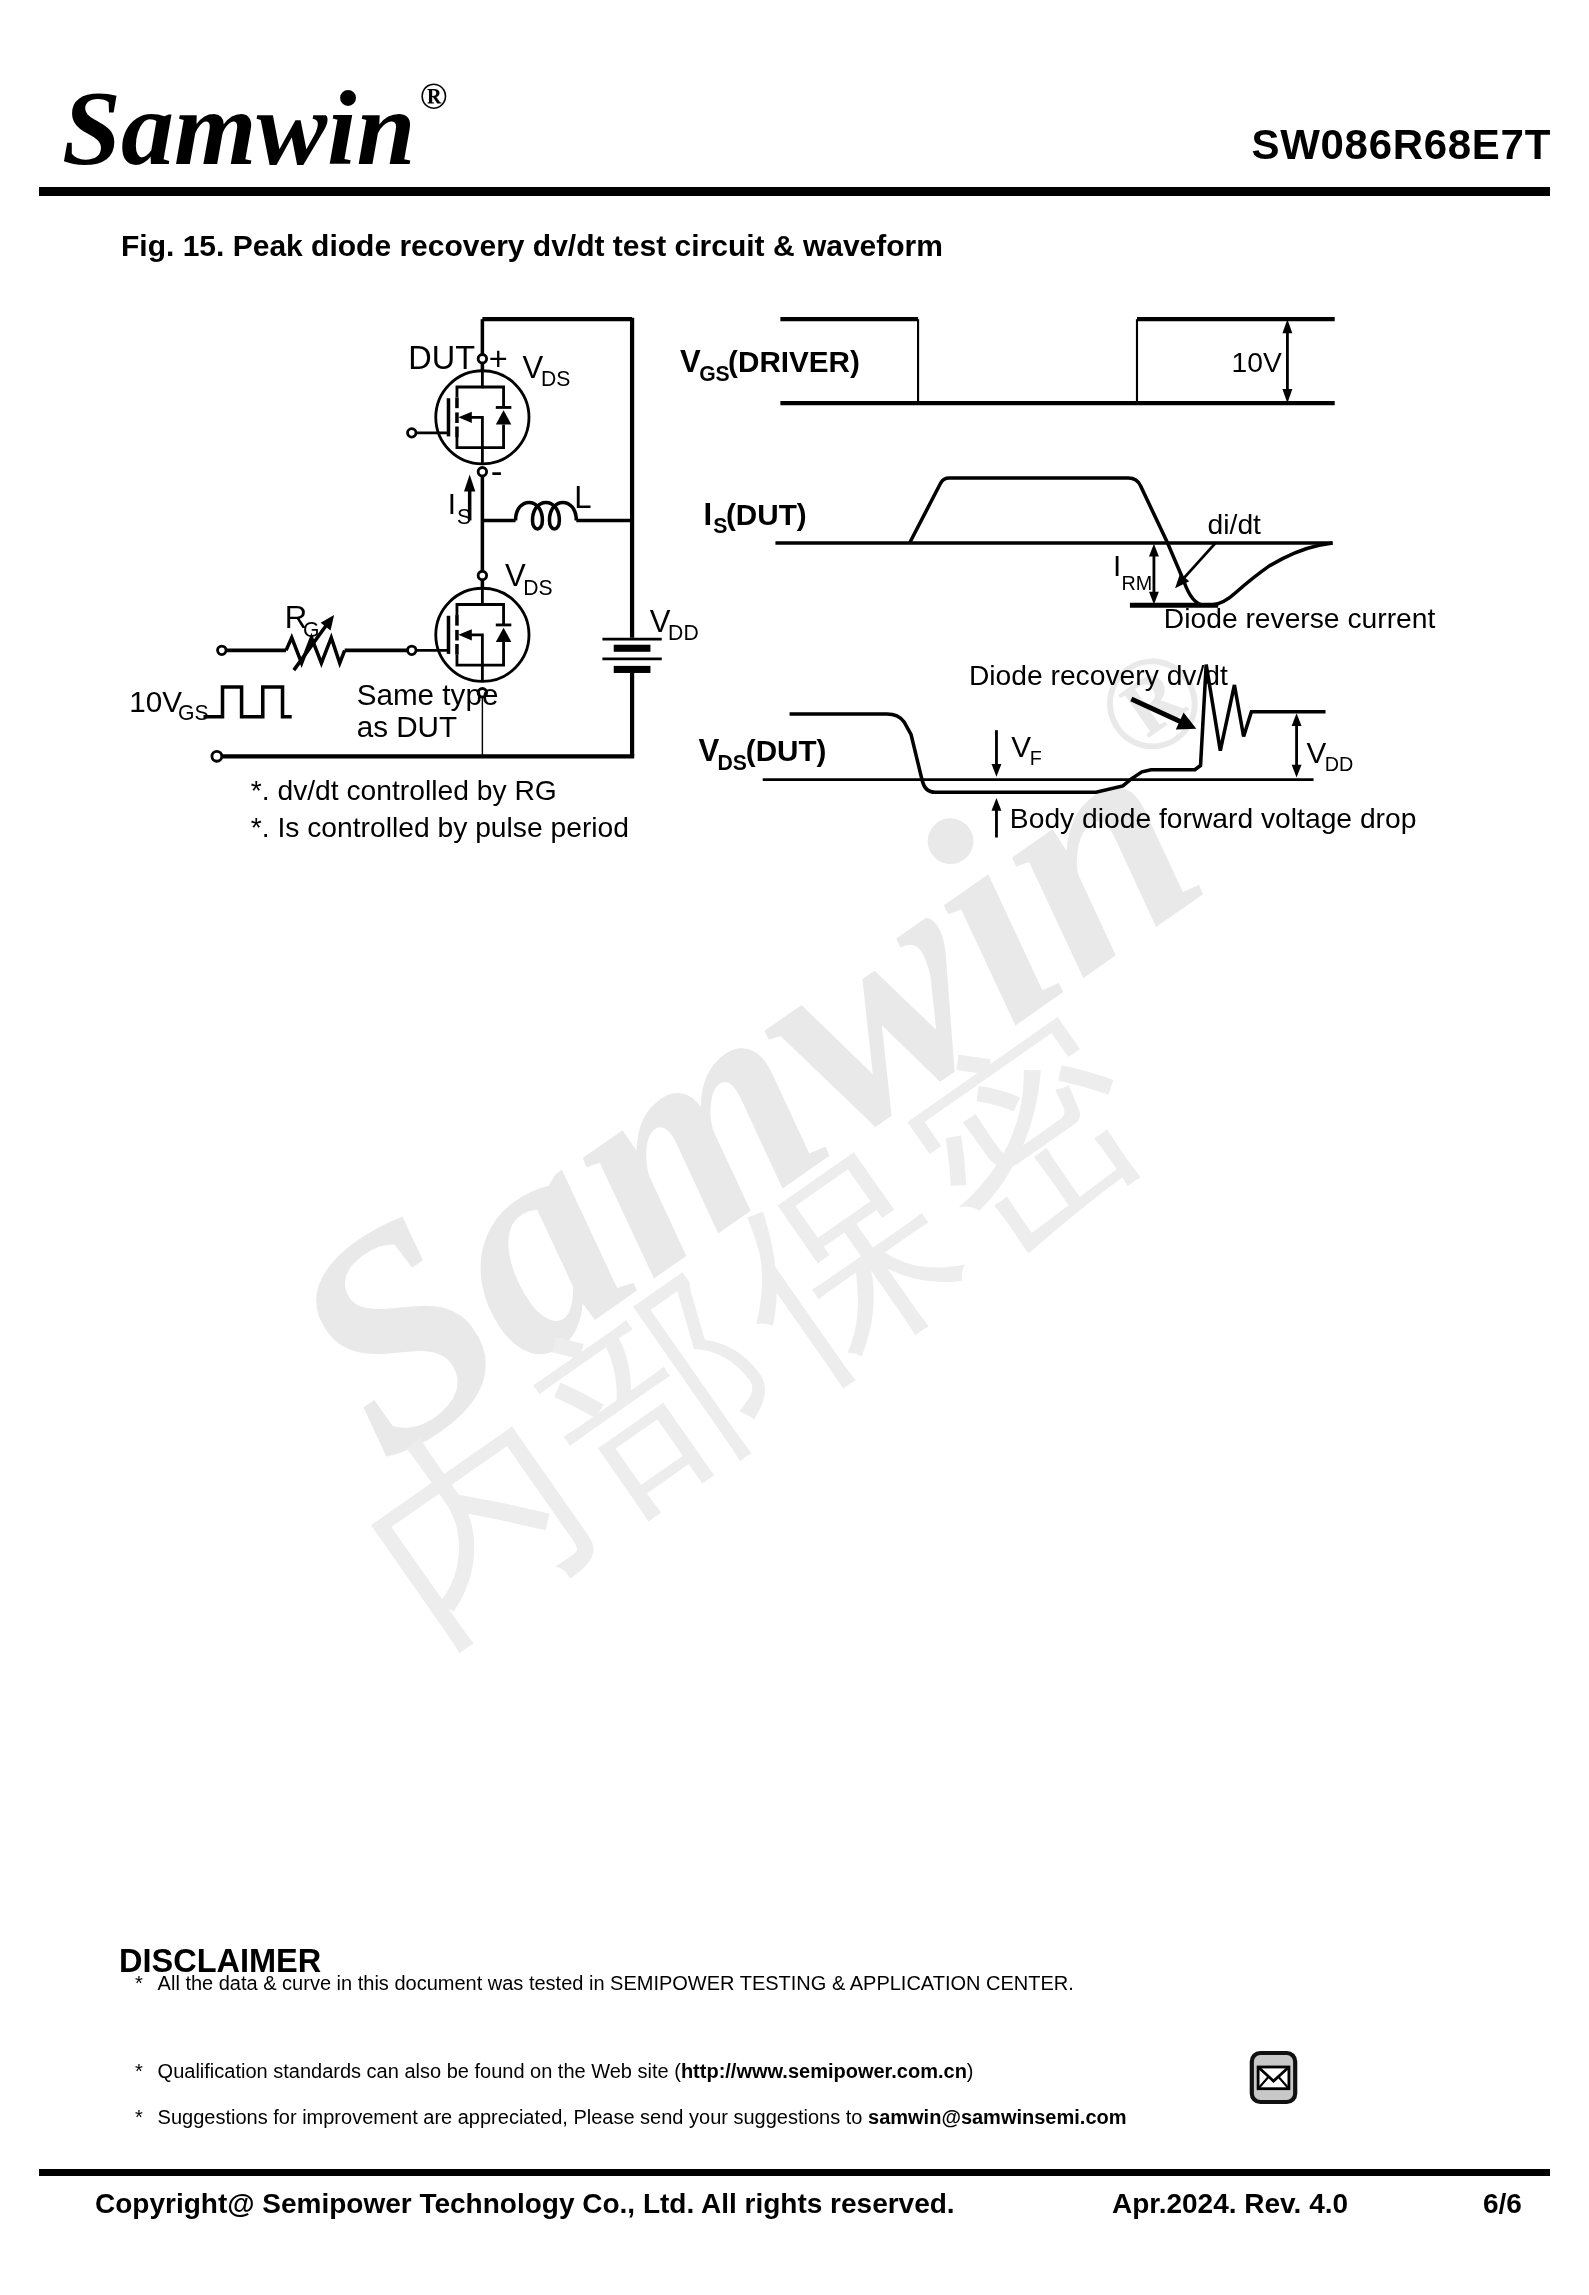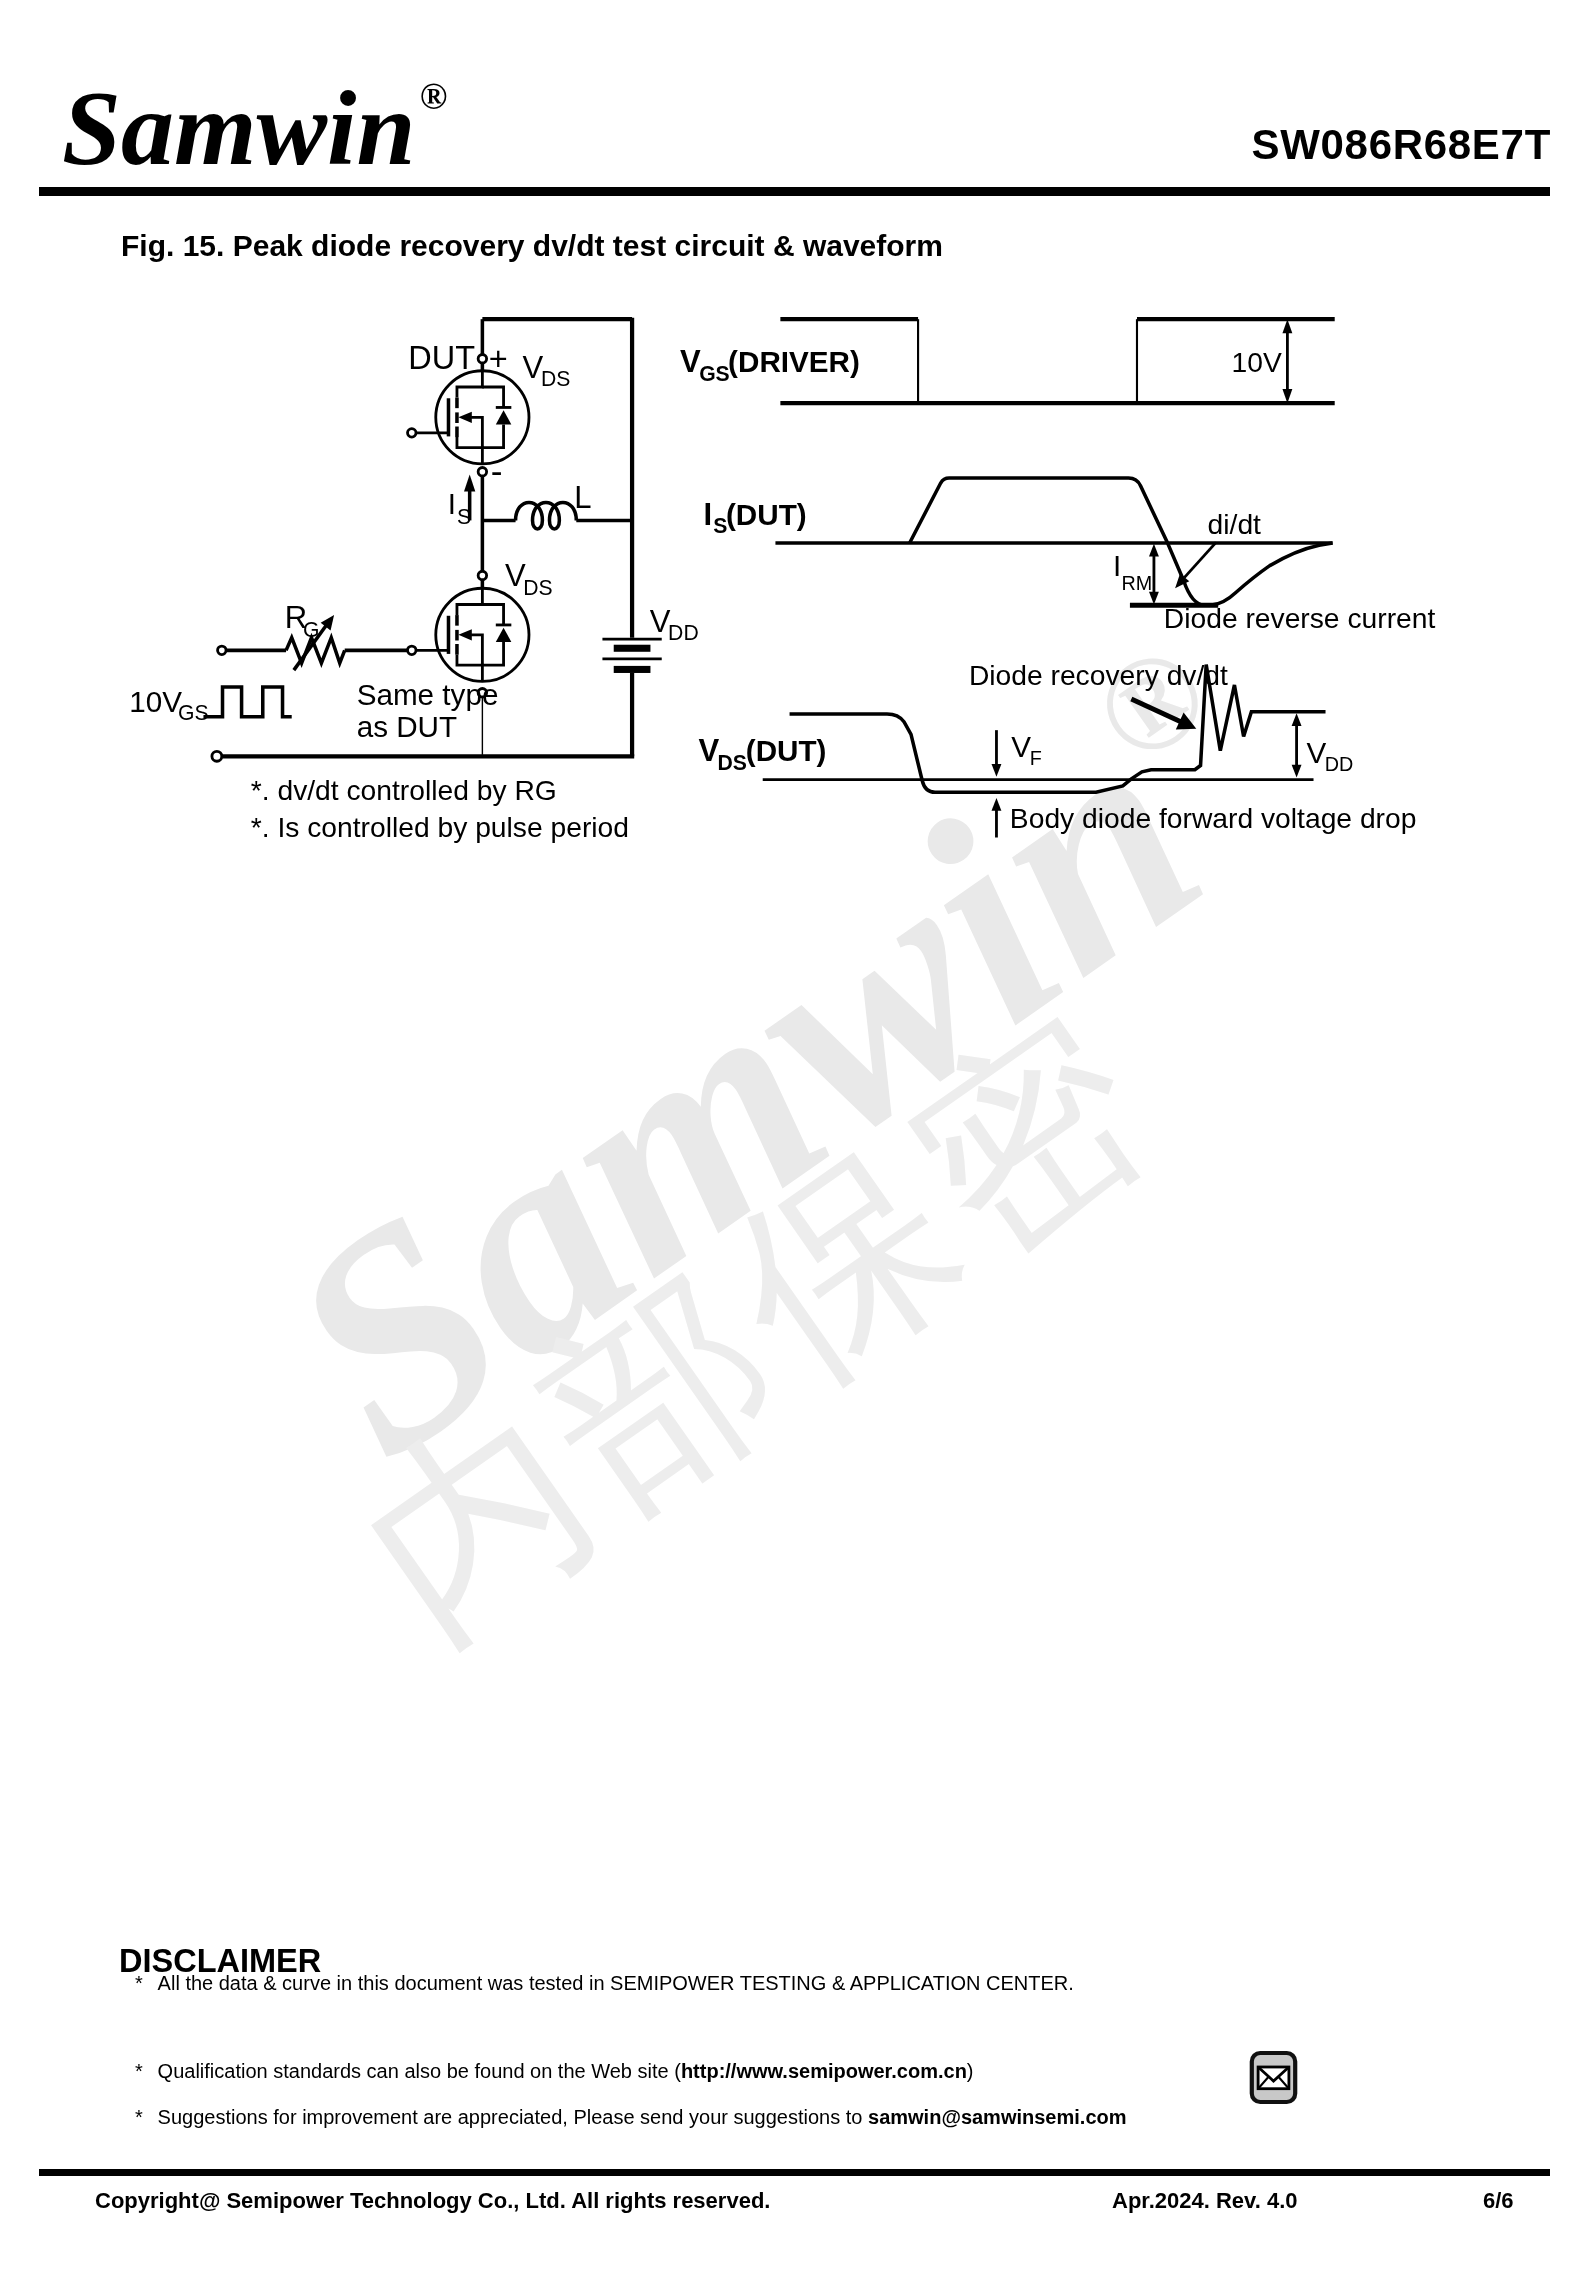--- a/index.html
+++ b/index.html
@@ -33,21 +33,21 @@
   .arrowhead{fill:#000;stroke:none;}
   .plate{fill:#000;stroke:none;}
   
   #disclaimer-heading{left:119px;top:1910px;font-size:32.5px;font-weight:700;z-index:2;margin-top:33px;}
   .dline{left:135px;font-size:20px;white-space:nowrap;z-index:2;}
   .dline .bullet{display:inline-block;width:22.6px;}
   .dline .b{font-weight:700;text-align:center;}
   #dl0{top:1972px}#dl1{top:2016px}#dl2{top:2060px}#dl3{top:2106px}
   #mailicon{left:1249px;top:2050px;z-index:2;}
   
-  .fline{top:2188px;font-size:22px;font-weight:700;white-space:nowrap;z-index:2;}
+  .fline{top:2188px;font-size:28px;font-weight:700;white-space:nowrap;z-index:2;}
   #f-copy{left:95px}#f-rev{left:1112px}#f-page{left:1483px}
 </style>
 </head>
 <body>
 
 <div class="page">
 
   <div class="abs" id="wm-brand"><span>Samwin</span><span class="reg">®</span></div>
   <div class="abs" id="wm-cn">内部保密</div>
 

